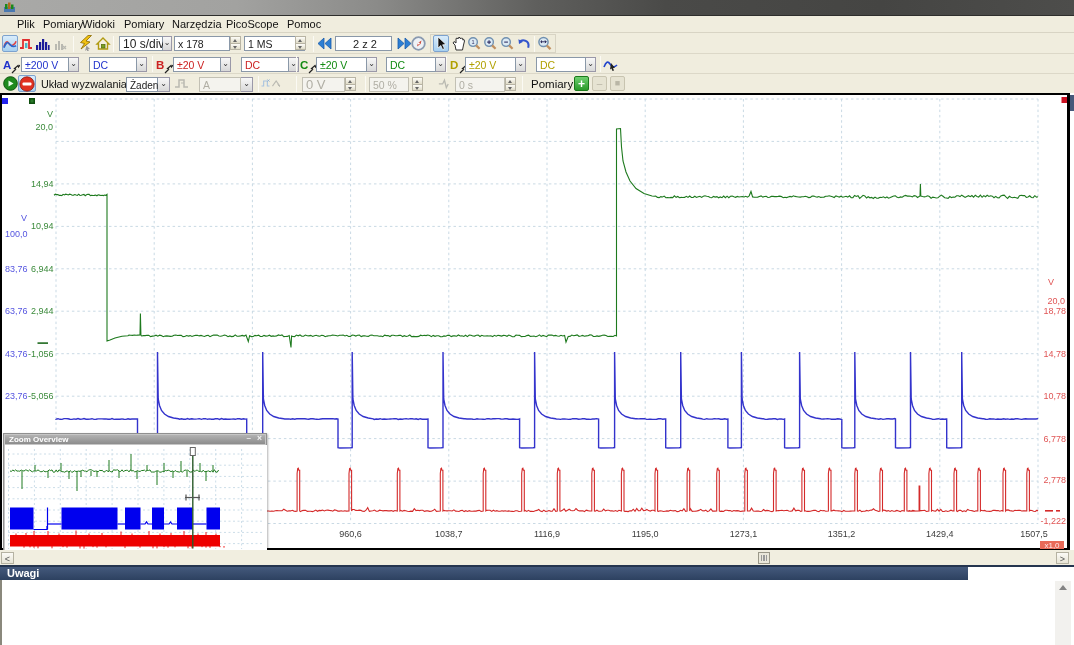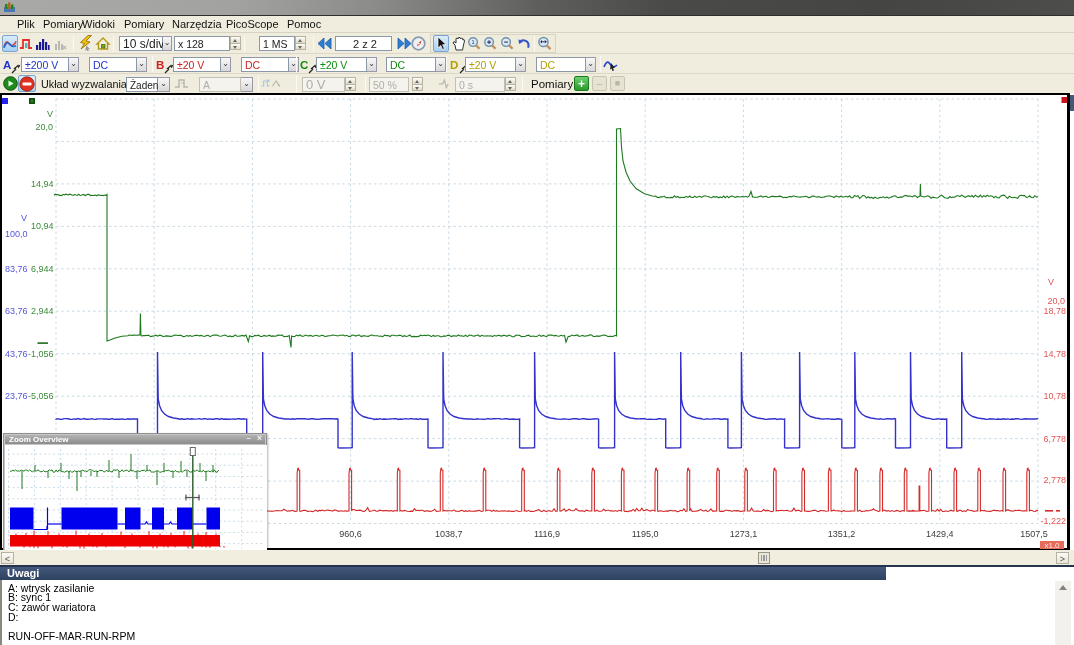--- a/index.html
+++ b/index.html
@@ -89,32 +89,32 @@
         <path d="M2 8 L8 2 L14 8 L12.5 8 L12.5 13 L3.5 13 L3.5 8 Z" fill="#f4efdc" stroke="#b09a10" stroke-width="1.4"></path>
         <rect x="6.5" y="8.5" width="3.5" height="3.5" fill="#7aa020" stroke="#567010" stroke-width="0.8"></rect>
       </svg>
     </div>
  <div style="position:absolute;left:113px;top:3px;width:1px;height:16px;background:#c6c2b2;border-right:1px solid #fbfaf4"></div>
  <div class="cb" style="left:119px;width:44px;border-color:#8a98a8;background:#fff">
       <span style="color:#222;font-size:12px">10 s/div</span>
     </div>
     <div class="cbtn" style="left:163px;width:9px">⌄</div>
  <div class="cb" style="left:174px;width:56px;border-color:#8a98a8;background:#fff">
-      <span style="color:#222;font-size:10.5px">x 128</span>
+      <span style="color:#222;font-size:10.5px">x 178</span>
     </div>
     <div class="spn" style="left:230px">
       <b>
         <i class="u"></i>
       </b>
       <b>
         <i class="d"></i>
       </b>
     </div>
  <div style="position:absolute;left:244px;top:3px;width:1px;height:16px;background:#c6c2b2;border-right:1px solid #fbfaf4"></div>
- <div class="cb" style="left:259px;width:36px;border-color:#8a98a8;background:#fff">
+ <div class="cb" style="left:244px;width:61px;border-color:#8a98a8;background:#fff">
       <span style="color:#222;font-size:10.5px">1 MS</span>
     </div>
     <div class="spn" style="left:295px">
       <b>
         <i class="u"></i>
       </b>
       <b>
         <i class="d"></i>
       </b>
     </div>
@@ -548,27 +548,24 @@
 </svg>
 </div>
 <div style="position:absolute;left:0;top:550px;width:1074px;height:15px;background:#f1eee0">
  <div style="position:absolute;left:1px;top:2px;width:13px;height:12px;border:1px solid #b5b2a2;background:linear-gradient(#fbfaf6,#e8e5d6);font-size:9px;color:#555;text-align:center;line-height:12px">&lt;</div>
  <div style="position:absolute;left:1056px;top:2px;width:13px;height:12px;border:1px solid #b5b2a2;background:linear-gradient(#fbfaf6,#e8e5d6);font-size:9px;color:#555;text-align:center;line-height:12px">&gt;</div>
  <div style="position:absolute;left:758px;top:2px;width:12px;height:12px;border:1px solid #9a9788;background:#eae7da">
       <div style="margin:2px auto;width:6px;height:6px;background:repeating-linear-gradient(to right,#999 0,#999 1px,transparent 1px,transparent 2.5px)"></div>
     </div>
 </div>
 <div style="position:absolute;left:0;top:565px;width:1074px;height:2px;background:#25354f"></div>
-<div style="position:absolute;left:0;top:567px;width:886px;height:13px;background:linear-gradient(#44597c,#2d4160);color:#fff">
+<div style="position:absolute;left:0;top:567px;width:968px;height:13px;background:linear-gradient(#44597c,#2d4160);color:#fff">
  <span style="position:absolute;left:7px;top:0px;font-size:11px;font-weight:bold">Uwagi</span>
  <svg width="8" height="10" viewBox="0 0 8 10" style="position:absolute;left:1039px;top:1px">
       <path d="M3 1 h3 v4 h-3 Z M2 5 h5 M4.5 5 v4" stroke="#fff" stroke-width="1.3" fill="none"></path>
     </svg>
  <span style="position:absolute;left:1049px;top:-1px;font-size:11px;font-weight:bold">–</span>
  <span style="position:absolute;left:1059px;top:-1px;font-size:12px;font-weight:bold">×</span>
 </div>
 <div style="position:absolute;left:0;top:580px;width:1074px;height:65px;background:#fff;border-left:2px solid #8a887c">
- <div style="position:absolute;left:6px;top:3.5px;font-size:10.5px;line-height:9.8px;color:#000">
-  A: wtrysk zasilanie<br>B: sync 1<br>C: zawór wariatora<br>D:<br><br>RUN-OFF-MAR-RUN-RPM
- </div>
  <div style="position:absolute;left:1053px;top:1px;width:16px;height:64px;background:#f2f1ee">
    <div style="margin:4px auto;width:0;height:0;border-left:4px solid transparent;border-right:4px solid transparent;border-bottom:5px solid #848484"></div>
  </div>
 </div>
 </body></html>

